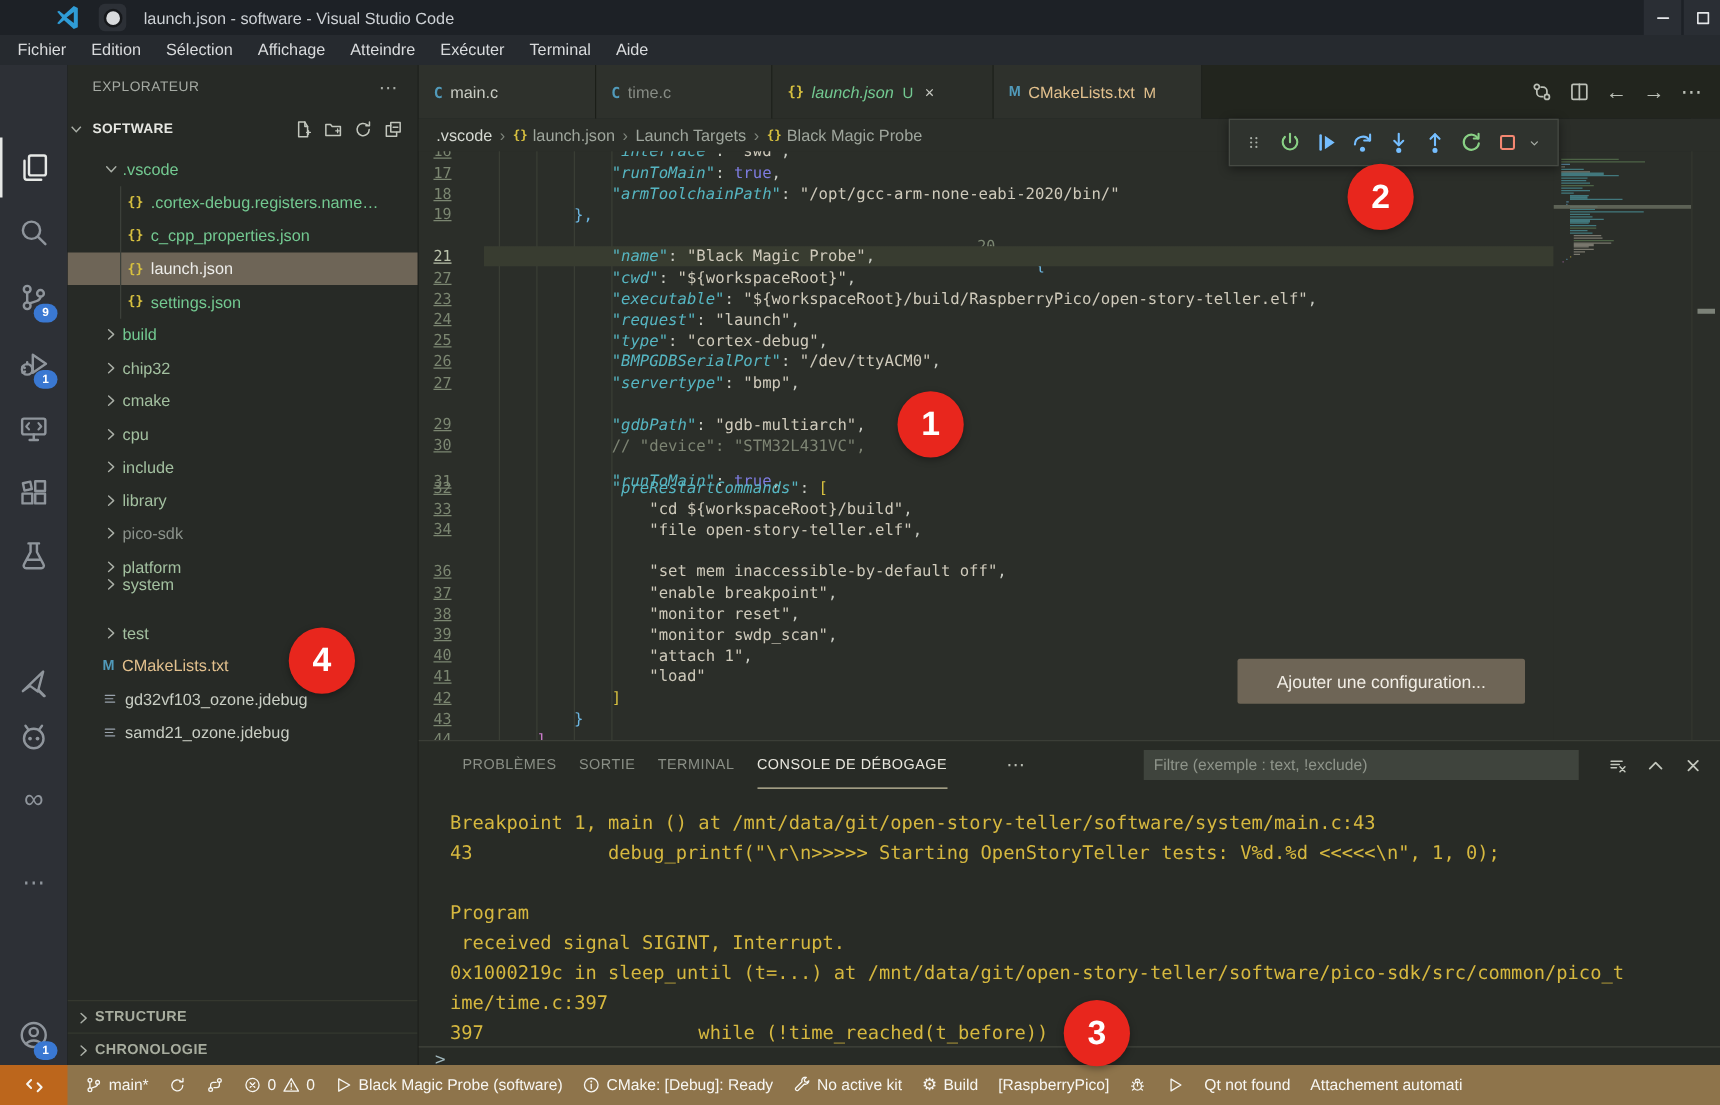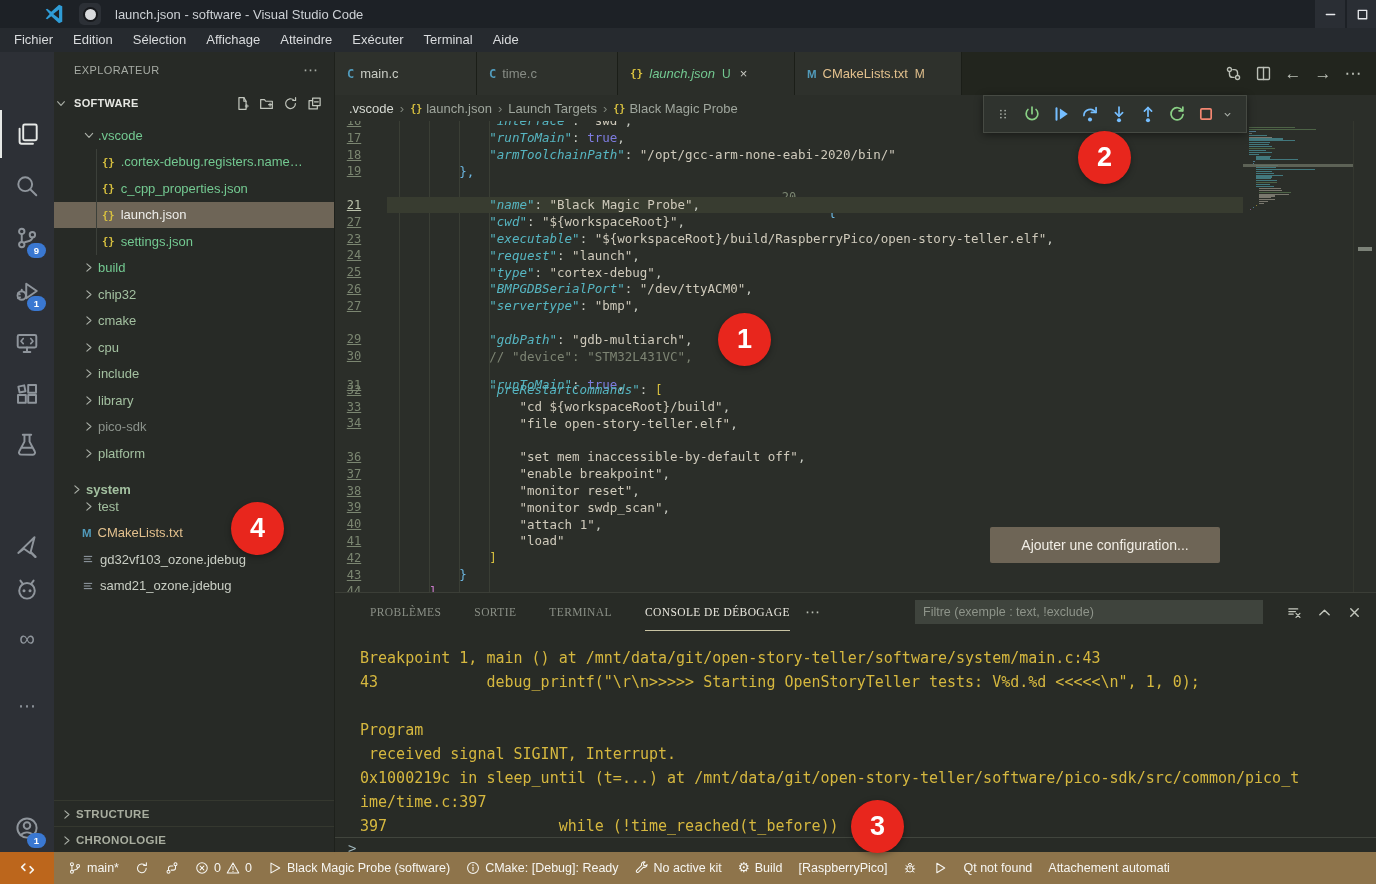--- a/index.html
+++ b/index.html
@@ -106,21 +106,21 @@
   .dbg-green{color:#89d185;} .dbg-blue{color:#75beff;} .dbg-red{color:#f48771;} .dbg-grey{color:#aab0a8;}
 
   
   #add-config{position:absolute;left:990px;top:527px;width:230px;height:36px;background:#6e6556;
               color:#f1ede5;font-size:14px;display:flex;align-items:center;justify-content:center;
               border-radius:2px;z-index:20;}
 
   
   #panel{position:absolute;left:335px;top:592px;width:1041px;height:260px;background:#282b26;
          border-top:1px solid #3b3e37;box-sizing:border-box;}
-  #panel-tabs{position:absolute;left:35px;top:0;height:38px;display:flex;gap:33px;align-items:stretch;font-family:Liberation Serif, serif;}
+  #panel-tabs{position:absolute;left:35px;top:0;height:38px;display:flex;gap:18px;align-items:stretch;}
   .panel-tab{font-size:11.5px;letter-spacing:.4px;color:#8a8f86;display:flex;align-items:center;}
   .panel-tab.active{color:#e9e7de;border-bottom:1px solid #c9c4a3;}
   #panel-more{position:absolute;left:470px;top:0;height:38px;display:flex;align-items:center;color:#b9bdb3;font-size:15px;}
   #panel-filter{position:absolute;left:580px;top:7px;width:348px;height:24px;background:#3f443d;
                 border:none;color:#c9cec5;font-size:12.5px;padding:0 8px;box-sizing:border-box;
                 font-family:"Liberation Sans",sans-serif;}
   #panel-filter::placeholder{color:#8e948a;}
   #panel-icons{position:absolute;right:14px;top:0;height:38px;display:flex;gap:15px;align-items:center;color:#c3c7bd;}
   #console{position:absolute;left:25px;top:56px;width:1000px;}
   .console-line{position:absolute;left:0;white-space:pre;font-family:"DejaVu Sans Mono",monospace;
@@ -414,21 +414,21 @@
         <span class="t-label t-ignored">pico-sdk</span>
       </div>
       <div class="tree-row" style="top: 318px; padding-left: 28px;">
         <span class="tree-chev" style="display: inline-flex; align-items: center;">
           <svg width="13" height="13" viewBox="0 0 16 16" fill="none" stroke="currentColor" stroke-width="1.4" stroke-linecap="round" stroke-linejoin="round">
             <path d="M6 3.5l5 4.5-5 4.5"></path>
           </svg>
         </span>
         <span class="t-label t-folder">platform</span>
       </div>
-      <div class="tree-row" style="top: 354px; padding-left: 16px; font-weight: bold;">
+      <div class="tree-row" style="top: 332px; padding-left: 28px;">
         <span class="tree-chev" style="display: inline-flex; align-items: center;">
           <svg width="13" height="13" viewBox="0 0 16 16" fill="none" stroke="currentColor" stroke-width="1.4" stroke-linecap="round" stroke-linejoin="round">
             <path d="M6 3.5l5 4.5-5 4.5"></path>
           </svg>
         </span>
         <span class="t-label t-folder">system</span>
       </div>
       <div class="tree-row" style="top: 371px; padding-left: 28px;">
         <span class="tree-chev" style="display: inline-flex; align-items: center;">
           <svg width="13" height="13" viewBox="0 0 16 16" fill="none" stroke="currentColor" stroke-width="1.4" stroke-linecap="round" stroke-linejoin="round">

